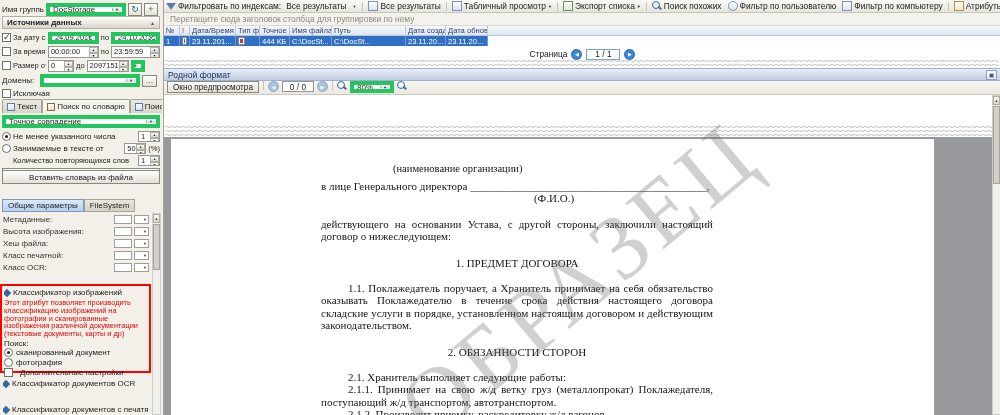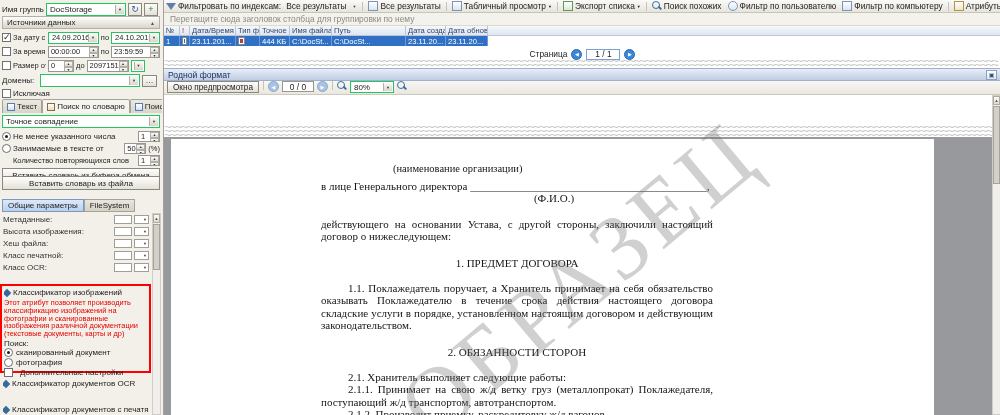--- a/index.html
+++ b/index.html
@@ -1,21 +1,21 @@
 <!DOCTYPE html>
 <html><head>
 <meta charset="utf-8">
 <style>
   * { margin:0; padding:0; box-sizing:border-box; }
   html,body { width:1000px; height:415px; overflow:hidden; }
   #app { position:relative; width:1000px; height:415px; background:#f1efe7;
          font-family:"Liberation Sans","DejaVu Sans",sans-serif; font-size:9px; color:#222; overflow:hidden; }
 
   
-  .combo { position:relative; background:#fff; border:1px solid #22c55e; height:13px;
+  .combo { position:relative; background:#fff; border:4px solid #22c55e; height:13px;
            display:flex; align-items:center; padding:0 12px 0 3px; white-space:nowrap; overflow:hidden; }
   .combo .arrbox, .arrbox { position:absolute; right:1px; top:1px; bottom:1px; width:9px;
            background:linear-gradient(#f8f8f6,#d9d6cd); border-left:1px solid #b2afa6;
            display:flex; align-items:center; justify-content:center; }
   .arrbox::after { content:"▼"; font-size:4px; color:#3c3c3c; }
   .spin { position:relative; background:#fff; border:1px solid #98968e; height:12px;
           display:flex; align-items:center; padding:0 11px 0 2px; white-space:nowrap; overflow:hidden; }
   .spin .ud { position:absolute; right:0; top:0; bottom:0; width:9px; display:flex; flex-direction:column; }
   .spin .ud i { flex:1; background:linear-gradient(#fbfbfa,#dbd8cf); border:1px solid #b2afa6;
           font-style:normal; font-size:3.5px; color:#333; display:flex; align-items:center; justify-content:center; }
@@ -141,21 +141,21 @@
     <div class="f-row" style="top:2px;height:14px;">
       <span class="lbl" style="width:42px;font-size:8px;">Имя группы:</span>
       <span class="combo" style="width:80px;font-size:8px;">
         <span>DocStorage</span>
           <i class="arrbox"></i>
       </span>
       <span class="btn3d" style="width:14px;height:13px;font-size:9px;color:#2e5d9e;">↻</span>
       <span class="btn3d" style="width:14px;height:13px;font-size:9px;color:#2e7d3e;">+</span>
     </div>
 
-    <div class="hdrbar sb-abs" style="top:16px;height:13px;font-size:8px;">
+    <div class="hdrbar sb-abs" style="top:16px;height:13px;font-size:8px;font-weight:bold;">
       <span>Источники данных</span>
       <span style="margin-left:auto;font-size:5px;color:#555;">▲</span>
     </div>
 
     <div class="f-row" style="top:31px;height:13px;">
       <span class="cb checked"></span>
       <span class="lbl" style="width:33px;">За дату с</span>
       <span class="combo" style="width:51px;height:12px;font-size:7.5px;padding-right:10px;">
         <span>24.09.2016</span>
           <i class="arrbox"></i>
@@ -271,21 +271,21 @@
       <span class="spin" style="width:22px;height:11px;font-size:7.5px;">
         <span>1</span>
           <span class="ud">
             <i>▲</i>
             <i>▼</i>
           </span>
       </span>
     </div>
 
     <div class="btn3d sb-abs" style="top:168px;height:14px;font-size:8px;">Вставить словарь из буфера обмена</div>
-    <div class="btn3d sb-abs" style="top:176px;height:14px;font-size:8px;">Вставить словарь из файла</div>
+    <div class="btn3d sb-abs" style="top:170px;height:14px;font-size:8px;">Вставить словарь из файла</div>
 
     <div id="params-tabs">
       <span class="ptab active">Общие параметры</span>
       <span class="ptab">FileSystem</span>
     </div>
 
     <div id="params-list">
       <div class="p-row">
         <span class="lbl">Метаданные:</span>
         <span class="p-input"></span>

